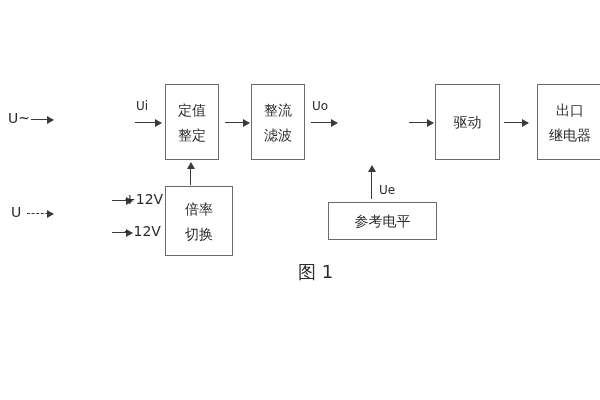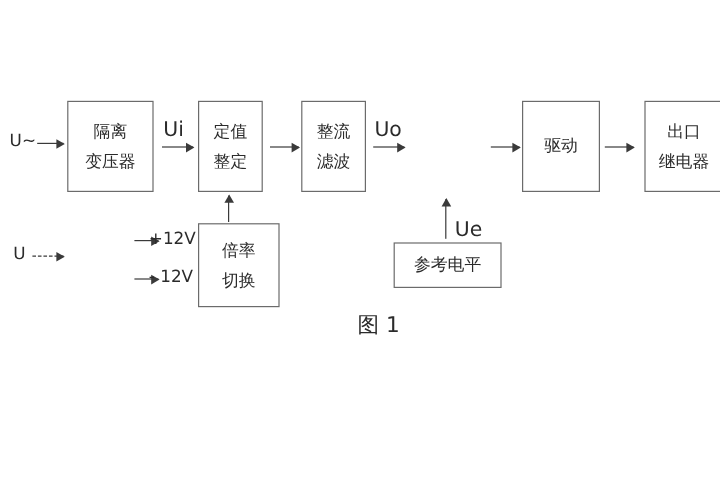--- a/index.html
+++ b/index.html
@@ -31,21 +31,21 @@
   .box .line1 { margin-bottom: 11px; }
   .box.single .line1 { margin-bottom: 0; }
 
   .label {
     position: absolute;
     color: #2b2b2b;
     font-size: 14px;
     white-space: nowrap;
     line-height: 1;
   }
-  .label.sig { font-size: 17px; }
+  .label.sig { font-size: 12px; }
   .caption { font-size: 18px; }
 
   
   .arrow-h {
     position: absolute;
     height: 0;
     border-top: 1.4px solid #3a3a3a;
   }
   .arrow-h.dashed {
     border-top-style: dashed;
@@ -82,24 +82,20 @@
 <div id="diagram-root">
 
   <div class="label" style="left:8px; top:111px;">U~</div>
 
   <div class="label" style="left:11px; top:205px;">U</div>
 
   <div class="arrow-h" style="left:31px; top:119px; width:22px;"></div>
 
   <div class="arrow-h dashed" style="left:27px; top:213px; width:26px;"></div>
 
-  <div class="box" style="left:56px; top:84px; width:72px; height:76px;">
-    <span class="line1">隔离</span>
-    <span class="line2">变压器</span>
-  </div>
 
   <div class="label sig" style="left:136px; top:100px;">Ui</div>
   <div class="arrow-h" style="left:135px; top:122px; width:26px;"></div>
 
   <div class="box" style="left:165px; top:84px; width:54px; height:76px;">
     <span class="line1">定值</span>
     <span class="line2">整定</span>
   </div>
 
   <div class="arrow-h" style="left:225px; top:122px; width:24px;"></div>
@@ -136,19 +132,19 @@
   <div class="arrow-v" style="left:190px; top:163px; height:22px;"></div>
 
   <div class="box" style="left:165px; top:186px; width:68px; height:70px;">
     <span class="line1">倍率</span>
     <span class="line2">切换</span>
   </div>
 
   <div class="arrow-v" style="left:371px; top:166px; height:33px;"></div>
   <div class="label sig" style="left:379px; top:184px;">Ue</div>
 
-  <div class="box single" style="left:328px; top:202px; width:90px; height:38px;">
+  <div class="box single" style="left:328px; top:202px; width:109px; height:38px;">
     <span class="line1">参考电平</span>
   </div>
 
   <div class="label caption" style="left:298px; top:263px;">图 1</div>
 
 </div>
 
 </body></html>

